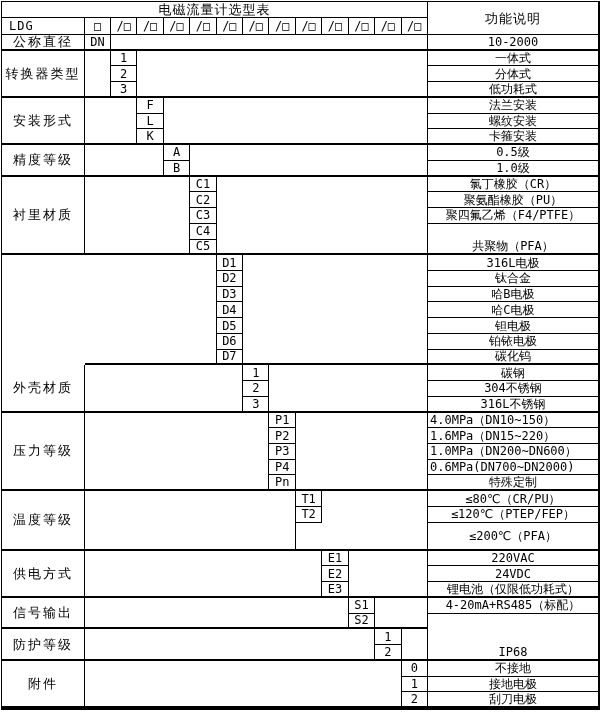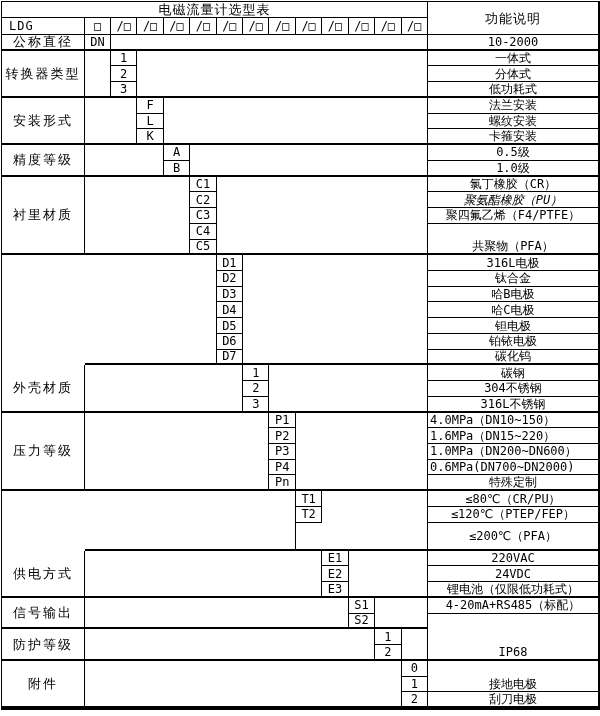--- a/index.html
+++ b/index.html
@@ -80,21 +80,21 @@
       <div class="c code" style="grid-area: 10 / 5;">A</div>
       <div class="c desc last" style="grid-area: 10 / 15;">0.5级</div>
       <div class="c code be" style="grid-area: 11 / 5;">B</div>
       <div class="c desc last be" style="grid-area: 11 / 15;">1.0级</div>
       <div class="c be" style="grid-area: 10 / 6 / span 2 / span 9;"></div>
       <div class="c lbl be" style="grid-area: 12 / 1 / span 5;">衬里材质</div>
       <div class="c be" style="grid-area: 12 / 2 / span 5 / span 4;"></div>
       <div class="c code" style="grid-area: 12 / 6;">C1</div>
       <div class="c desc last" style="grid-area: 12 / 15;">氯丁橡胶（CR）</div>
       <div class="c code" style="grid-area: 13 / 6;">C2</div>
-      <div class="c desc last" style="grid-area: 13 / 15; font-style: italic;">聚氨酯橡胶（PU）</div>
+      <div class="c desc last" style="grid-area: 13 / 15;">聚氨酯橡胶（PU）</div>
       <div class="c code" style="grid-area: 14 / 6;">C3</div>
       <div class="c desc last" style="grid-area: 14 / 15;">聚四氟乙烯（F4/PTFE）</div>
       <div class="c code" style="grid-area: 15 / 6;">C4</div>
       <div class="c code be" style="grid-area: 16 / 6;">C5</div>
       <div class="c desc last be" style="grid-area: 16 / 15;">共聚物（PFA）</div>
       <div class="c be" style="grid-area: 12 / 7 / span 5 / span 8;"></div>
       <div class="c be" style="grid-area: 17 / 2 / span 7 / span 5;"></div>
       <div class="c code" style="grid-area: 17 / 7;">D1</div>
       <div class="c desc last" style="grid-area: 17 / 15;">316L电极</div>
       <div class="c code" style="grid-area: 18 / 7;">D2</div>
@@ -125,20 +125,21 @@
       <div class="c desc last al" style="grid-area: 27 / 15;">4.0MPa（DN10~150）</div>
       <div class="c code" style="grid-area: 28 / 9;">P2</div>
       <div class="c desc last al" style="grid-area: 28 / 15;">1.6MPa（DN15~220）</div>
       <div class="c code" style="grid-area: 29 / 9;">P3</div>
       <div class="c desc last al" style="grid-area: 29 / 15;">1.0MPa（DN200~DN600）</div>
       <div class="c code" style="grid-area: 30 / 9;">P4</div>
       <div class="c desc last al" style="grid-area: 30 / 15;">0.6MPa(DN700~DN2000)</div>
       <div class="c code be" style="grid-area: 31 / 9;">Pn</div>
       <div class="c desc last be" style="grid-area: 31 / 15;">特殊定制</div>
       <div class="c be" style="grid-area: 27 / 10 / span 5 / span 5;"></div>
+      <div class="c lbl be" style="grid-area: 32 / 1 / span 3;">温度等级</div>
       <div class="c be" style="grid-area: 32 / 2 / span 3 / span 8;"></div>
       <div class="c code" style="grid-area: 32 / 10;">T1</div>
       <div class="c desc last" style="grid-area: 32 / 15;">≤80℃（CR/PU）</div>
       <div class="c code" style="grid-area: 33 / 10;">T2</div>
       <div class="c desc last" style="grid-area: 33 / 15;">≤120℃（PTEP/FEP）</div>
       <div class="c code be" style="grid-area: 34 / 10; margin-top: 26px;">T3</div>
       <div class="c desc last be" style="grid-area: 34 / 15;">≤200℃（PFA）</div>
       <div class="c be" style="grid-area: 32 / 11 / span 3 / span 4;"></div>
       <div class="c lbl be" style="grid-area: 35 / 1 / span 3;">供电方式</div>
       <div class="c be" style="grid-area: 35 / 2 / span 3 / span 9;"></div>
@@ -157,18 +158,19 @@
       <div class="c be" style="grid-area: 38 / 13 / span 2 / span 2;"></div>
       <div class="c lbl be" style="grid-area: 40 / 1 / span 2;">防护等级</div>
       <div class="c be" style="grid-area: 40 / 2 / span 2 / span 11;"></div>
       <div class="c code" style="grid-area: 40 / 13;">1</div>
       <div class="c code be" style="grid-area: 41 / 13;">2</div>
       <div class="c desc last be" style="grid-area: 41 / 15;">IP68</div>
       <div class="c be" style="grid-area: 40 / 14 / span 2 / span 1;"></div>
       <div class="c lbl be" style="grid-area: 42 / 1 / span 3;">附件</div>
       <div class="c be" style="grid-area: 42 / 2 / span 3 / span 12;"></div>
       <div class="c code" style="grid-area: 42 / 14;">0</div>
+      <div class="c desc last" style="grid-area: 42 / 15;">不接地</div>
       <div class="c code" style="grid-area: 43 / 14;">1</div>
       <div class="c desc last" style="grid-area: 43 / 15;">接地电极</div>
       <div class="c code be" style="grid-area: 44 / 14;">2</div>
       <div class="c desc last be" style="grid-area: 44 / 15;">刮刀电极</div>
     </div>
 </div>
 
 </body></html>

